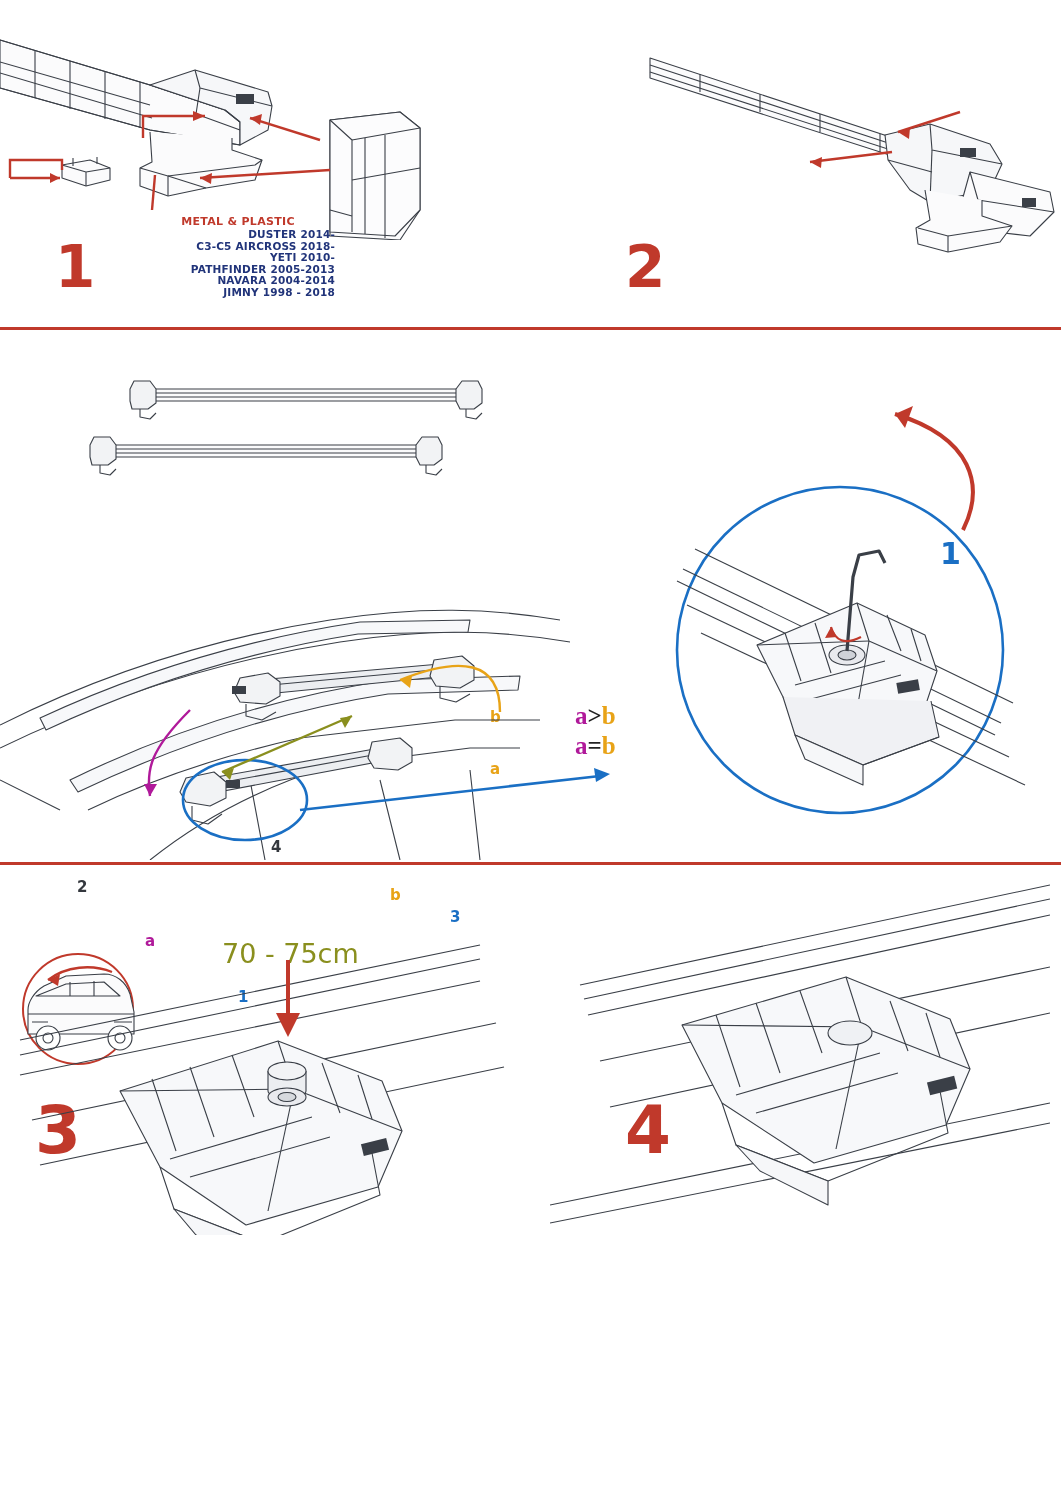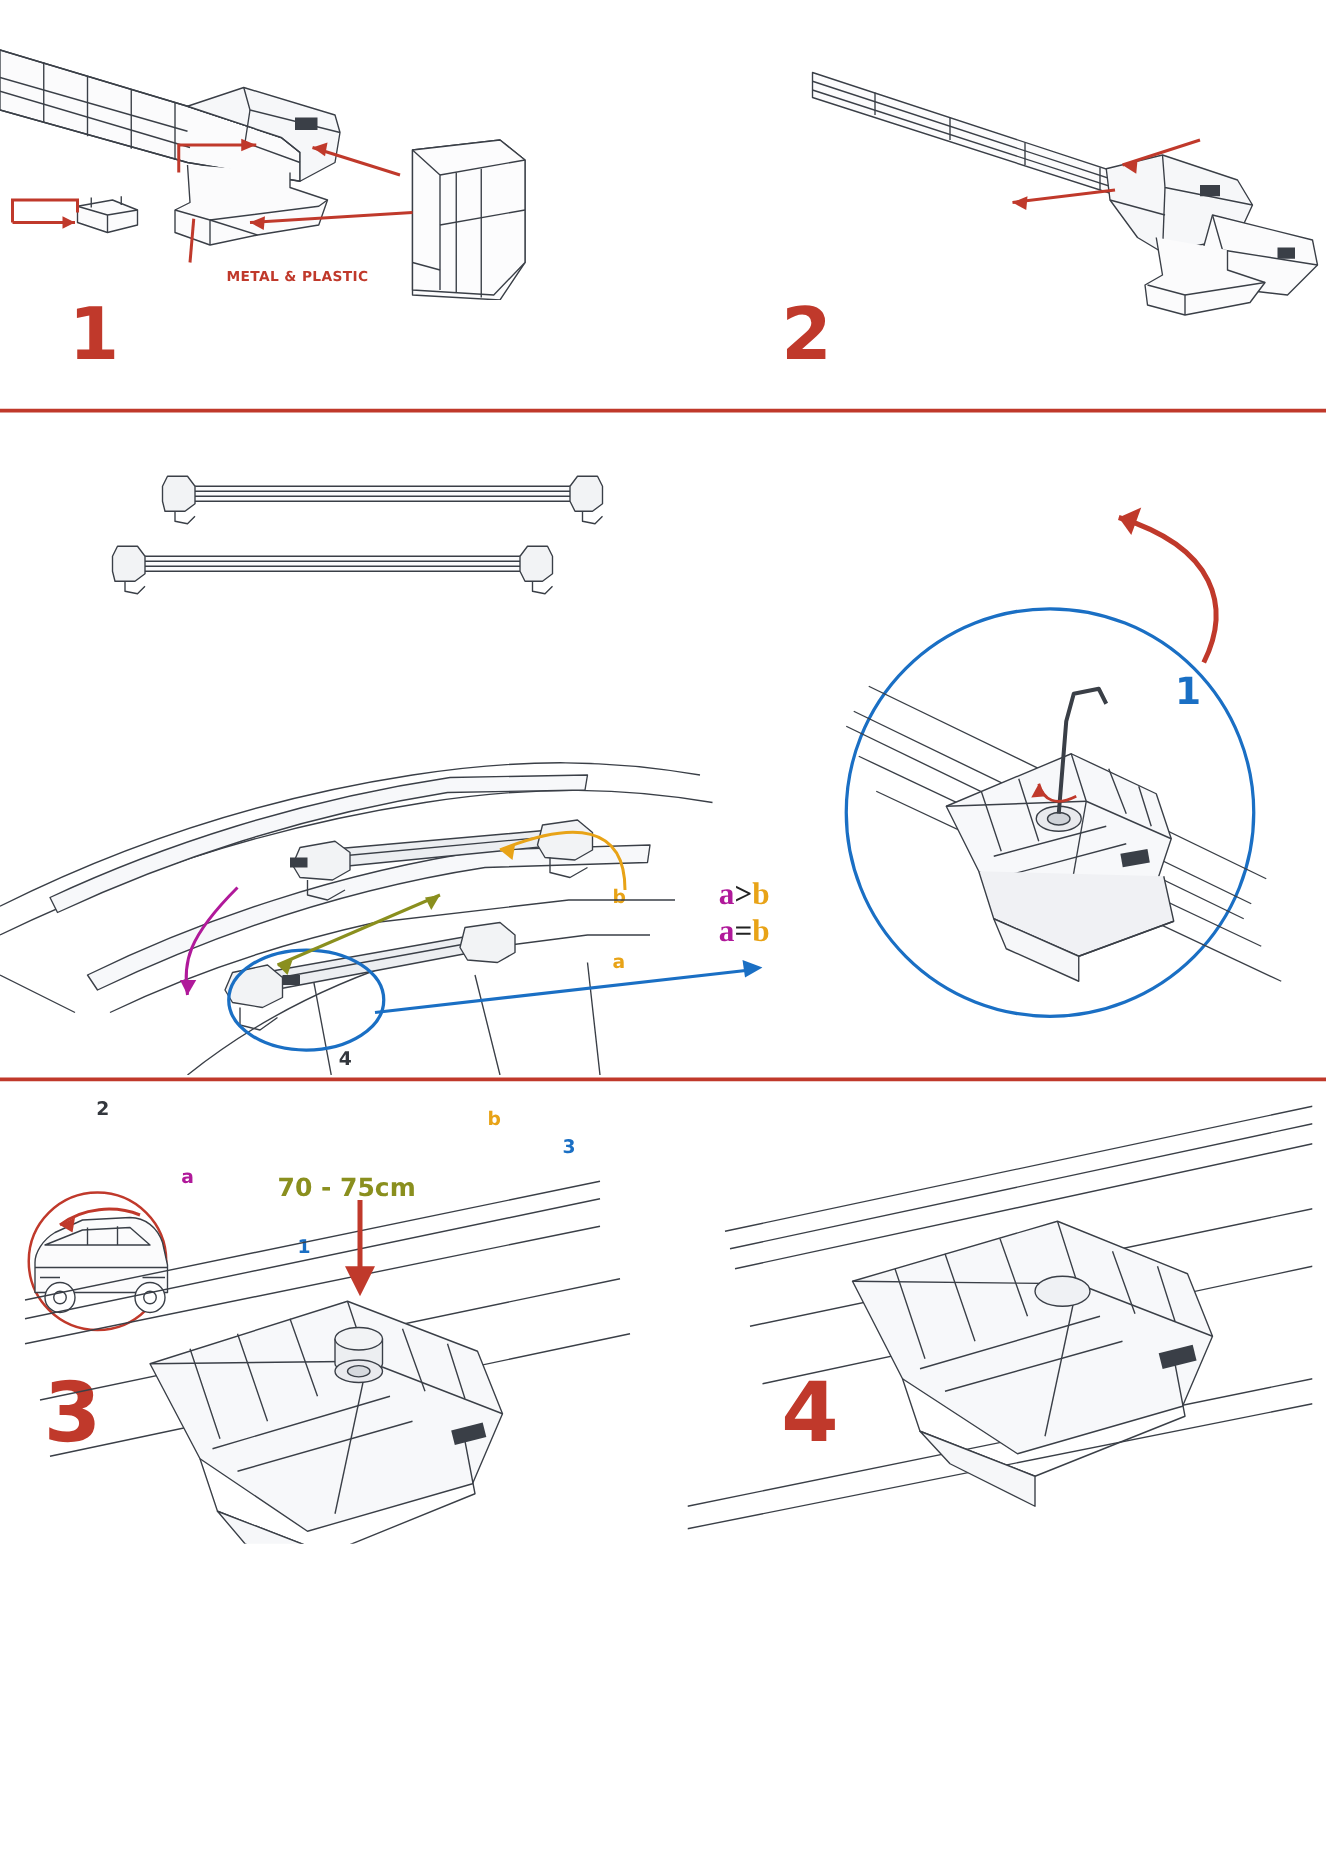--- a/index.html
+++ b/index.html
@@ -84,22 +84,22 @@
   }
   .ab-block .a { color: #b0199a; }
   .ab-block .b { color: #e8a317; }
   .ab-block .op { color: #222; }
 
   .label-dist {
     position: absolute;
     left: 222px;
     top: 608px;
     color: #8a8f1e;
-    font-size: 20px;
-    font-weight: bold;
+    font-size: 27px;
+    font-weight: normal;
     font-family: "DejaVu Sans", sans-serif;
   }
 
   .mini-lbl {
     position: absolute;
     font-family: "DejaVu Sans", sans-serif;
     font-size: 15px;
     font-weight: bold;
   }
   .mini-lbl.blue  { color: #1a6fc4; }
@@ -163,20 +163,28 @@
         <g fill="#c0392b" stroke="none">
           <polygon points="205,106 193,101 193,111"></polygon>
           <polygon points="250,108 262,104 260,115"></polygon>
           <polygon points="60,168 50,163 50,173"></polygon>
           <polygon points="200,168 212,163 211,174"></polygon>
         </g>
       </svg>
     </div>
 
     <div class="metal-plastic-title">METAL &amp; PLASTIC</div>
+    <div class="model-list">
+      <div>DUSTER 2014-</div>
+      <div>C3-C5 AIRCROSS 2018-</div>
+      <div>YETI 2010-</div>
+      <div>PATHFINDER 2005-2013</div>
+      <div>NAVARA 2004-2014</div>
+      <div>JIMNY 1998 - 2018</div>
+    </div>
 
     <div class="step-num" style="left:55px;top:238px;">1</div>
   </div>
 
   <div class="panel" id="panel-2" style="left:530px;top:0;width:531px;height:327px;">
 
     <div class="art" style="left:100px;top:40px;">
       <svg width="430" height="220" viewBox="0 0 430 220">
         <g fill="none" stroke="#3a3f47" stroke-width="1.1" stroke-linejoin="round">
 

